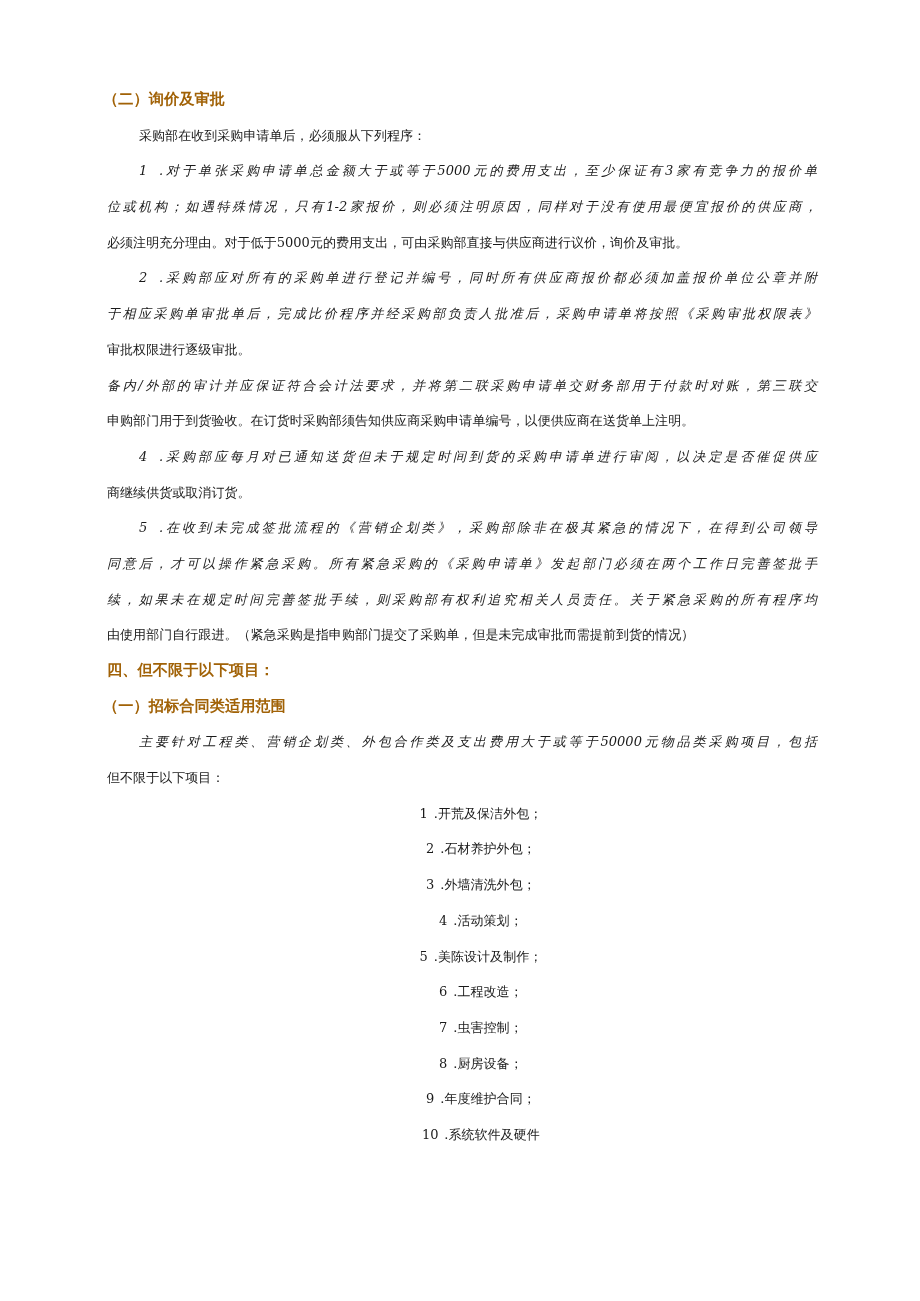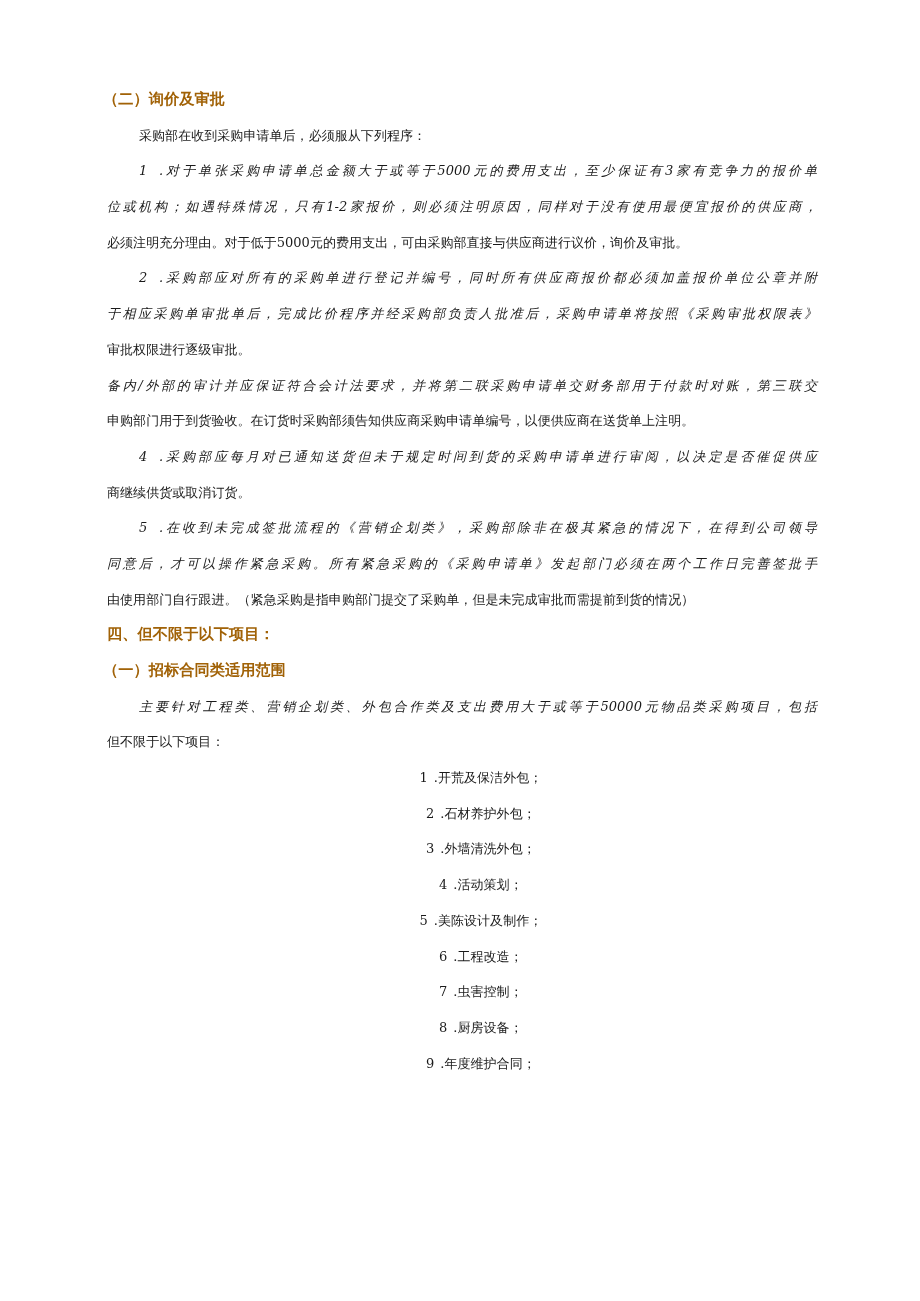--- a/index.html
+++ b/index.html
@@ -74,30 +74,32 @@
   <div class="line">审批权限进行逐级审批。</div>
 
   <div class="line justify">备内/外部的审计并应保证符合会计法要求，并将第二联采购申请单交财务部用于付款时对账，第三联交</div>
   <div class="line">申购部门用于到货验收。在订货时采购部须告知供应商采购申请单编号，以便供应商在送货单上注明。</div>
 
   <div class="line indent justify"><span class="num">4</span><span>.采购部应每月对已通知送货但未于规定时间到货的采购申请单进行审阅，以决定是否催促供应</span></div>
   <div class="line">商继续供货或取消订货。</div>
 
   <div class="line indent justify"><span class="num">5</span><span>.在收到未完成签批流程的《营销企划类》，采购部除非在极其紧急的情况下，在得到公司领导</span></div>
   <div class="line justify">同意后，才可以操作紧急采购。所有紧急采购的《采购申请单》发起部门必须在两个工作日完善签批手</div>
+  <div class="line justify">续，如果未在规定时间完善签批手续，则采购部有权利追究相关人员责任。关于紧急采购的所有程序均</div>
   <div class="line">由使用部门自行跟进。（紧急采购是指申购部门提交了采购单，但是未完成审批而需提前到货的情况）</div>
 
   <div class="line heading">四、但不限于以下项目：</div>
   <div class="line heading paren">（一）招标合同类适用范围</div>
   <div class="line indent justify">主要针对工程类、营销企划类、外包合作类及支出费用大于或等于50000元物品类采购项目，包括</div>
   <div class="line">但不限于以下项目：</div>
 
   <div class="line list-item"><span class="num">1</span><span>.开荒及保洁外包；</span></div>
   <div class="line list-item"><span class="num">2</span><span>.石材养护外包；</span></div>
   <div class="line list-item"><span class="num">3</span><span>.外墙清洗外包；</span></div>
   <div class="line list-item"><span class="num">4</span><span>.活动策划；</span></div>
   <div class="line list-item"><span class="num">5</span><span>.美陈设计及制作；</span></div>
   <div class="line list-item"><span class="num">6</span><span>.工程改造；</span></div>
   <div class="line list-item"><span class="num">7</span><span>.虫害控制；</span></div>
   <div class="line list-item"><span class="num">8</span><span>.厨房设备；</span></div>
   <div class="line list-item"><span class="num">9</span><span>.年度维护合同；</span></div>
+  <div class="line list-item"><span class="num wide">10</span><span>.系统软件及硬件</span></div>
 
 </div>
 
 </body></html>

